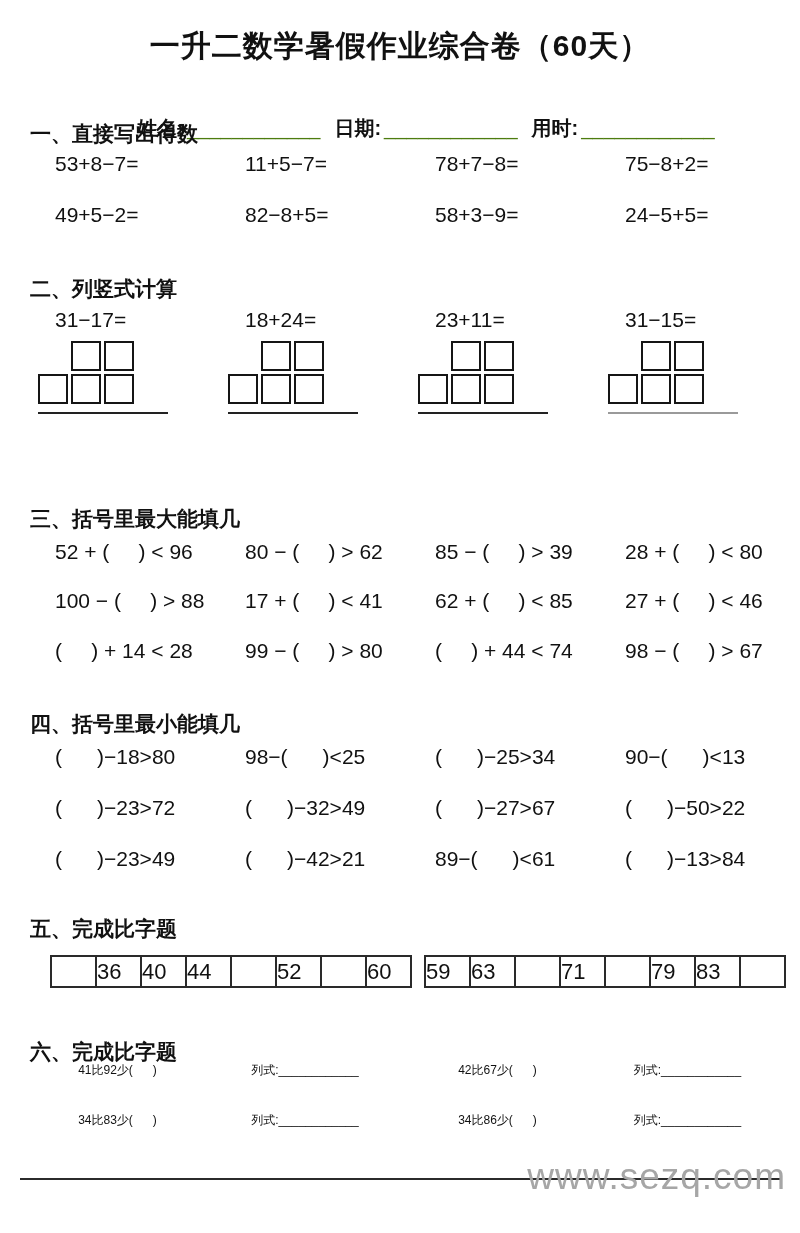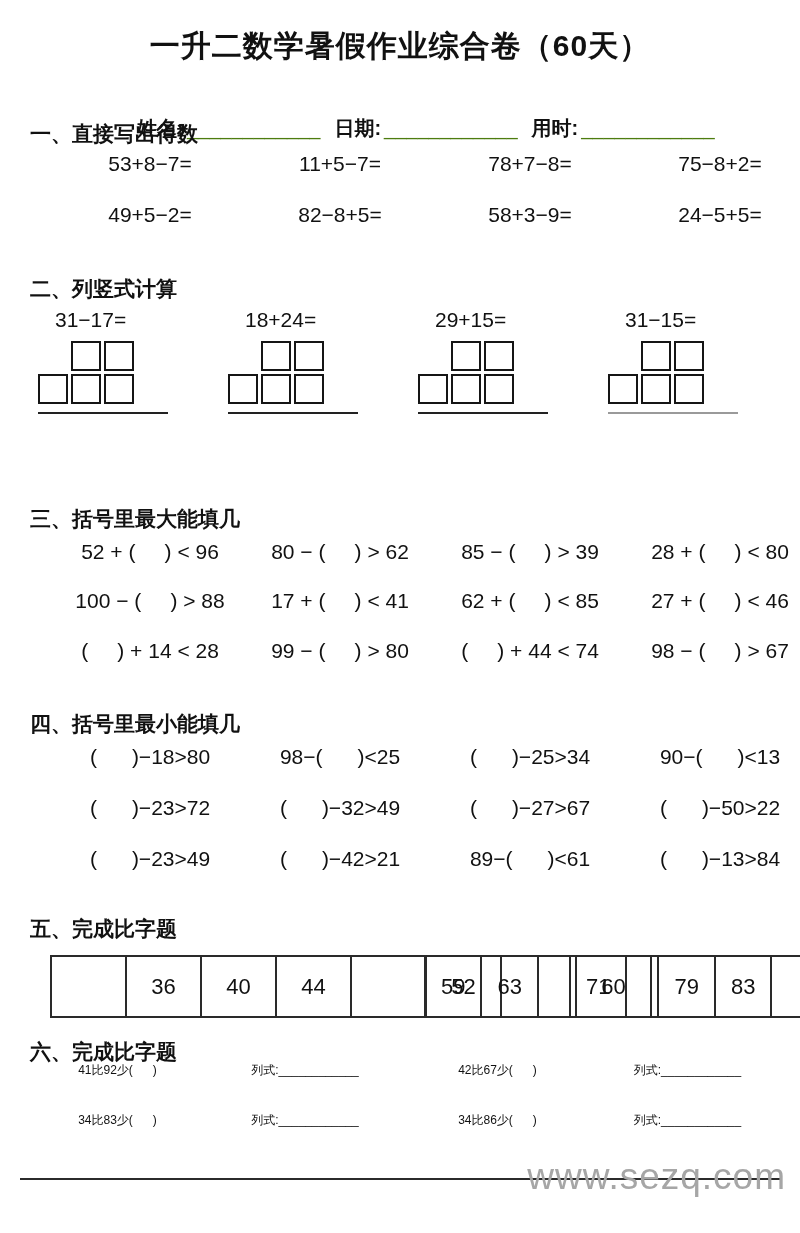--- a/index.html
+++ b/index.html
@@ -18,34 +18,34 @@
   .hlabel{font-weight:700;margin-right:3px;}
   .hblank{font-weight:400;color:#4d7c0f;margin-right:14px;letter-spacing:0;}
   .sec-heading{
     position:absolute;left:30px;font-size:21px;font-weight:700;white-space:pre;
   }
   .grid4{
     position:absolute;left:55px;width:740px;display:grid;
     grid-template-columns:190px 190px 190px 190px;
     font-size:21px;white-space:pre;
   }
-  .grid4 span{display:block;text-align:center;}
+  .grid4 span{display:block;}
   
   .vcgroup{position:absolute;top:308px;width:160px;}
   .vc-label{font-size:21px;padding-left:17px;margin-bottom:9px;white-space:pre;}
   .vc-row{display:flex;gap:3px;}
   .vc-row.top{margin-left:33px;margin-bottom:3px;}
   .box{width:26px;height:26px;border:2px solid #151515;background:#fff;}
   .vc-line{width:130px;border-top:2px solid #222;margin-top:8px;height:0;}
   .vc-line.gray{border-top-color:#9a9a9a;}
   
   .ptable{position:absolute;top:955px;border-collapse:collapse;}
   .ptable td{
-    width:43px;height:29px;border:2px solid #2a2a2a;text-align:center;
-    font-size:22px;padding:15px;color:#111;
+    width:43px;height:29px;border:2px solid #2a2a2a;
+    font-size:22px;padding:0;color:#111;
   }
   
   .s6row{
     position:absolute;left:30px;width:755px;display:grid;
     grid-template-columns:175px 200px 185px 1fr;
     font-size:12px;white-space:pre;text-align:center;
   }
   .divider{
     position:absolute;top:1178px;left:20px;width:760px;height:0;
     border-top:2px solid #2b2b2b;
@@ -102,21 +102,21 @@
         <div class="box"></div>
       </div>
     <div class="vc-row">
         <div class="box"></div>
         <div class="box"></div>
         <div class="box"></div>
       </div>
     <div class="vc-line"></div>
   </div>
   <div class="vcgroup" style="left:418px">
-    <div class="vc-label">29+15=</div>
+    <div class="vc-label">23+11=</div>
     <div class="vc-row top">
         <div class="box"></div>
         <div class="box"></div>
       </div>
     <div class="vc-row">
         <div class="box"></div>
         <div class="box"></div>
         <div class="box"></div>
       </div>
     <div class="vc-line"></div>

